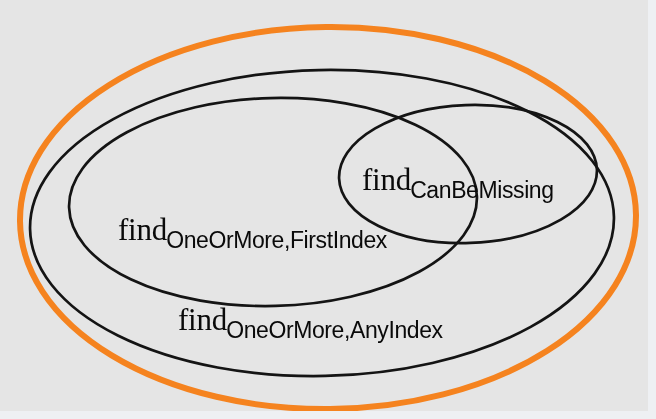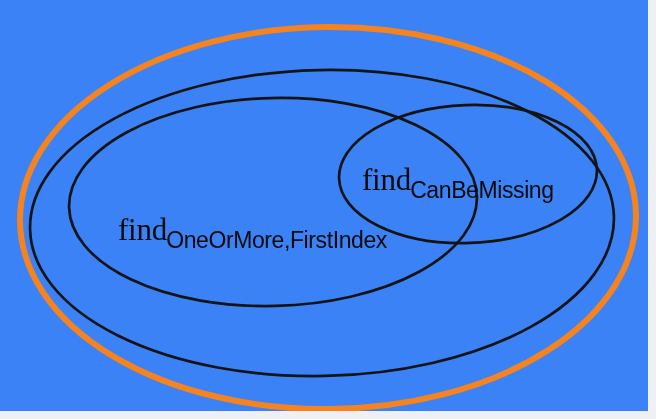--- a/index.html
+++ b/index.html
@@ -10,21 +10,21 @@
   body {
     width: 656px;
     height: 419px;
     overflow: hidden;
     font-family: "Liberation Serif", serif;
   }
   #canvas-wrap {
     position: relative;
     width: 656px;
     height: 419px;
-    background: #3b82f6;
+    background: #e5e5e5;
   }
   #diagram-svg {
     position: absolute;
     left: 0;
     top: 0;
     display: block;
   }
   
   .edge-strip {
     position: absolute;
@@ -86,17 +86,20 @@
   </svg>
 
   <div class="set-label" id="label-canbemissing">
     <span class="base">find</span><span class="sub">CanBeMissing</span>
   </div>
 
   <div class="set-label" id="label-firstindex">
     <span class="base">find</span><span class="sub">OneOrMore,FirstIndex</span>
   </div>
 
+  <div class="set-label" id="label-anyindex">
+    <span class="base">find</span><span class="sub">OneOrMore,AnyIndex</span>
+  </div>
 
   <div class="edge-strip bottom"></div>
   <div class="edge-strip right"></div>
 
 </div>
 
 </body></html>

